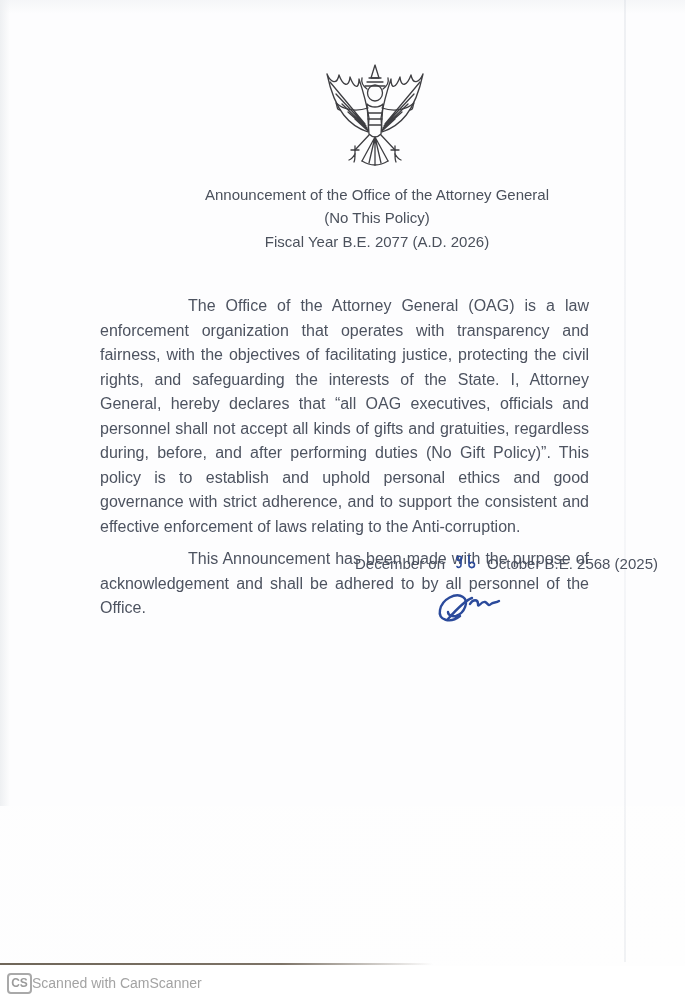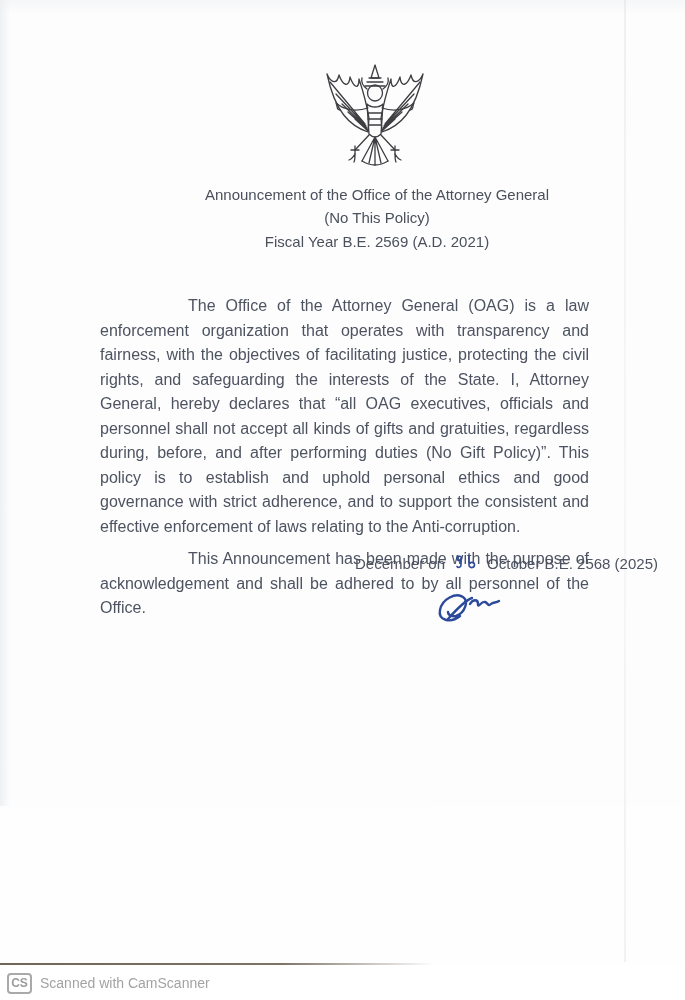--- a/index.html
+++ b/index.html
@@ -99,21 +99,20 @@
     color: #4d5360;
   }
   .footer {
     position: absolute;
     left: 0; bottom: 0;
     width: 685px; height: 34px;
     background: #ffffff;
     display: flex;
     align-items: center;
     padding-left: 7px;
-    gap: 8px;
   }
   .cs-badge {
     width: 25px; height: 21px;
     border: 2px solid #a9a9a9;
     border-radius: 4px;
     color: #9b9b9b;
     font-size: 12px;
     font-weight: bold;
     display: flex;
     align-items: center;
@@ -160,21 +159,21 @@
         <path d="M61,75 L48,99 M61,75 L55,101 M61,75 L61,103 M61,75 L67,101 M61,75 L74,99"></path>
         <path d="M48,99 Q61,107 74,99"></path>
 
         <path d="M41,92 q-3,5 -6,6 M41,92 q0,6 -1,8 M81,92 q3,5 6,6 M81,92 q0,6 1,8"></path>
       </svg>
     </div>
 
     <div class="doc-header">
       <div>Announcement of the Office of the Attorney General</div>
       <div>(No This Policy)</div>
-      <div>Fiscal Year B.E. 2569 (A.D. 2021)</div>
+      <div>Fiscal Year B.E. 2077 (A.D. 2026)</div>
     </div>
 
     <div class="doc-body">
       <p>The Office of the Attorney General (OAG) is a law enforcement organization that operates with transparency and fairness, with the objectives of facilitating justice, protecting the civil rights, and safeguarding the interests of the State. I, Attorney General, hereby declares that “all OAG executives, officials and personnel shall not accept all kinds of gifts and gratuities, regardless during, before, and after performing duties (No Gift Policy)”. This policy is to establish and uphold personal ethics and good governance with strict adherence, and to support the consistent and effective enforcement of laws relating to the Anti-corruption.</p>
       <p>This Announcement has been made with the purpose of acknowledgement and shall be adhered to by all personnel of the Office.</p>
     </div>
 
     <div class="announce-line">
       <span>December on</span>
       <span class="handwritten-day" title="๒๖">

